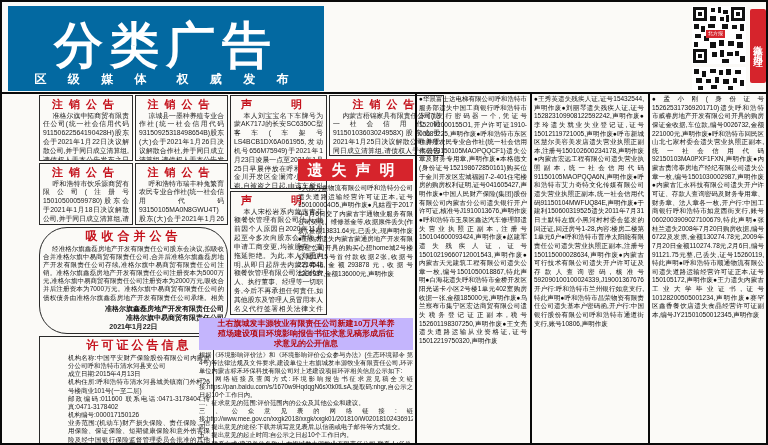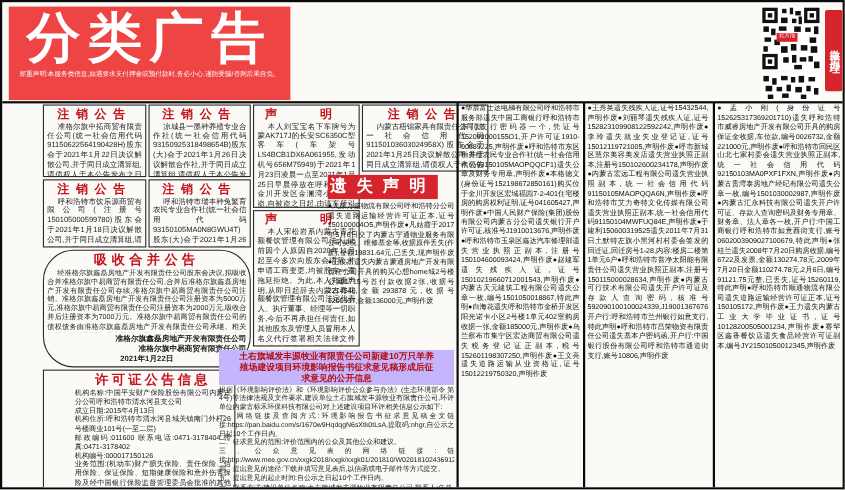--- a/index.html
+++ b/index.html
@@ -1,20 +1,20 @@
 <!DOCTYPE html>
 <html><head>
 <meta charset="utf-8">
 <style>
   html,body{margin:0;padding:0;}
   body{font-family:"Liberation Sans","DejaVu Sans",sans-serif;background:#888;}
   #page{position:relative;width:768px;height:445px;background:#fbfaf7;border:2px solid #0a0a0a;box-sizing:border-box;overflow:hidden;}
 
   
-  .masthead{position:absolute;left:6px;top:4px;width:256px;height:85px;background:#ef4444;color:#fff;text-align:center;box-sizing:border-box;padding-top:5px;}
+  .masthead{position:absolute;left:6px;top:4px;width:316px;height:85px;background:#0369a1;color:#fff;text-align:center;box-sizing:border-box;padding-top:15px;}
   .masthead-title{font-size:49px;font-weight:bold;letter-spacing:7px;line-height:1.02;white-space:nowrap;}
   .masthead-sub{font-size:12px;font-weight:bold;letter-spacing:9px;margin-top:0;white-space:nowrap;}
   .masthead-disc{font-size:6px;margin-top:2px;white-space:nowrap;overflow:hidden;letter-spacing:0;opacity:.95;}
 
   .header-right{position:absolute;left:288px;top:4px;width:400px;height:86px;}
   .phone-row{display:flex;align-items:center;height:27px;}
   .phone-label{background:#d6242c;color:#fff;font-size:7px;line-height:1.15;text-align:center;width:21px;padding:1px 1px;white-space:pre-line;font-weight:bold;flex:0 0 auto;}
   .phones{color:#d6242c;font-weight:bold;font-size:19.5px;letter-spacing:-0.4px;margin-left:3px;white-space:nowrap;}
   .addr{font-size:9.6px;font-weight:bold;color:#111;margin-top:1px;white-space:nowrap;}
   .services{color:#d6242c;font-size:19.5px;font-weight:900;margin-top:3px;letter-spacing:0.5px;white-space:nowrap;}
@@ -51,20 +51,21 @@
 
   .densecol{position:absolute;top:93px;height:350px;overflow:hidden;font-size:6.5px;line-height:1.33;text-align:justify;color:#111;}
 </style>
 </head>
 <body>
 
 <div id="page">
 
   <div class="masthead">
     <div class="masthead-title">分类广告</div>
+    <div class="masthead-sub">区 级 媒 体　权 威 发 布</div>
     <div class="masthead-disc">郑重声明:本服务类信息,如遇要求支付押金或预付款时,务必小心,谨防受骗!否则后果自负。</div>
   </div>
 
 
   <div class="qr-area">
     <div class="qr-box">
       <svg width="54" height="58" viewBox="0 0 54 58" xmlns="http://www.w3.org/2000/svg">
         <rect x="0" y="0" width="54" height="58" fill="#fff"></rect>
         <rect x="1" y="1" width="14" height="14" fill="#111"></rect>
           <rect x="4" y="4" width="8" height="8" fill="#fff"></rect>
@@ -177,21 +178,21 @@
   </div>
   <div class="adbox abs" style="left:197px;top:189px;width:97px;height:124px;">
     <div class="adtitle" style="letter-spacing:14px;">声　明</div>
     <div class="adbody">本人宋松岩系内蒙古青花额餐饮管理有限公司法人,此前因个人原因自2020年11月起至今多次向股东会请辞,并申请工商变更,均被股东一直拖延拒绝。为此,本人郑重声明,从即日起辞去内蒙古青花额餐饮管理有限公司法定代表人、执行董事、经理等一切职务,今后不再承担任何责任,如其他股东及管理人员冒用本人名义代行签署相关法律文件的,应自行承担一切法律责任,特此声明。</div>
   </div>
 
   <div class="adbox abs" style="left:296px;top:93px;width:115px;height:61px;">
     <div class="adtitle">注销公告</div>
     <div class="adbody">内蒙古梧锦家具有限责任公司(统一社会信用代码91150103603024958X)股东会于2021年1月25日决议解散公司,并于同日成立清算组,请债权人于本公告发布之日起45日内向本公司清算组申报债权。</div>
   </div>
-  <div class="abs loss-banner" style="left:296px;top:157px;width:100px;">遗失声明</div>
+  <div class="abs loss-banner" style="left:296px;top:157px;width:115px;">遗失声明</div>
   <div class="abs bullets" style="left:296px;top:182px;width:115px;height:132px;">●人原万鑫物流有限公司呼和浩特分公司遗失道路运输经营许可证正本,证号150100004O5,声明作废●凡姑霞于2017年5月6日交了内蒙古宇通物业服务有限公司契税、维修基金等,收据原件丢失(作废),金额19831.64元,已丢失,现声明作废●王俊杰遗失内蒙古蒙通房地产开发有限责任公司开具的购买心想home城2号楼公寓1715号首付款收据2张,收据号2214546,金额293878元,收据号1200937,金额136000元,声明作废</div>
 
   <div class="abs eia" style="left:197px;top:316px;width:214px;height:127px;">
     <div class="eia-title">土右旗城发丰源牧业有限责任公司新建10万只羊养殖场建设项目环境影响报告书征求意见稿形成后征求意见的公开信息</div>
     <div class="eia-body">根据《环境影响评价法》和《环境影响评价公众参与办法》(生态环境部令 第4号)等法律法规及文件要求,建设单位土右旗城发丰源牧业有限责任公司,环评单位内蒙古标禾环保科技有限公司对上述建设项目环评相关信息公示如下:
 一、网络链接及查阅方式:环境影响报告书征求意见稿全文链接:https://pan.baidu.com/s/1670w9HqdqgN6sXtk0tLsA,提取码:nhgr,自公示之日起10个工作日内。
 二、征求意见的范围:评价范围内的公众及其他公众和建议。
 三、公众意见表的网络链接:链接:http://www.mee.gov.cn/xxgk2018/xxgk/xxgk01/201810/W020181024369122449069.docx
 四、提出意见的途径:下载并填写意见表后,以信函或电子邮件等方式提交。
 五、提出意见的起止时间:自公示之日起10个工作日内。

